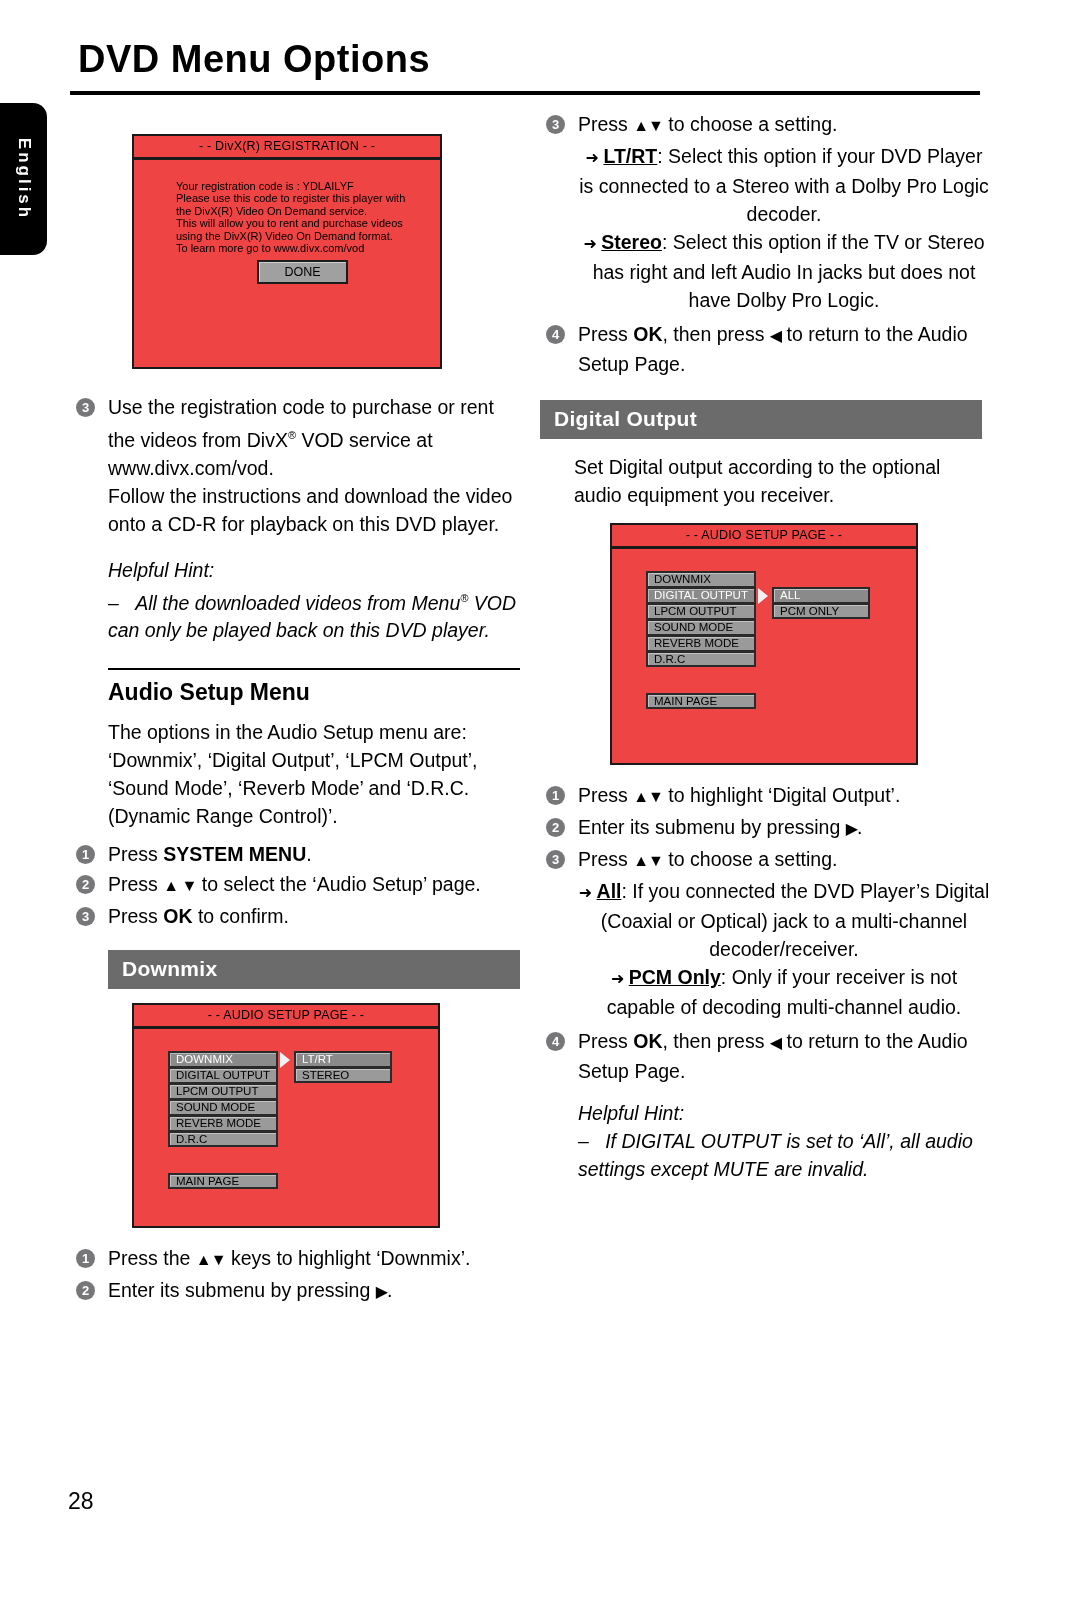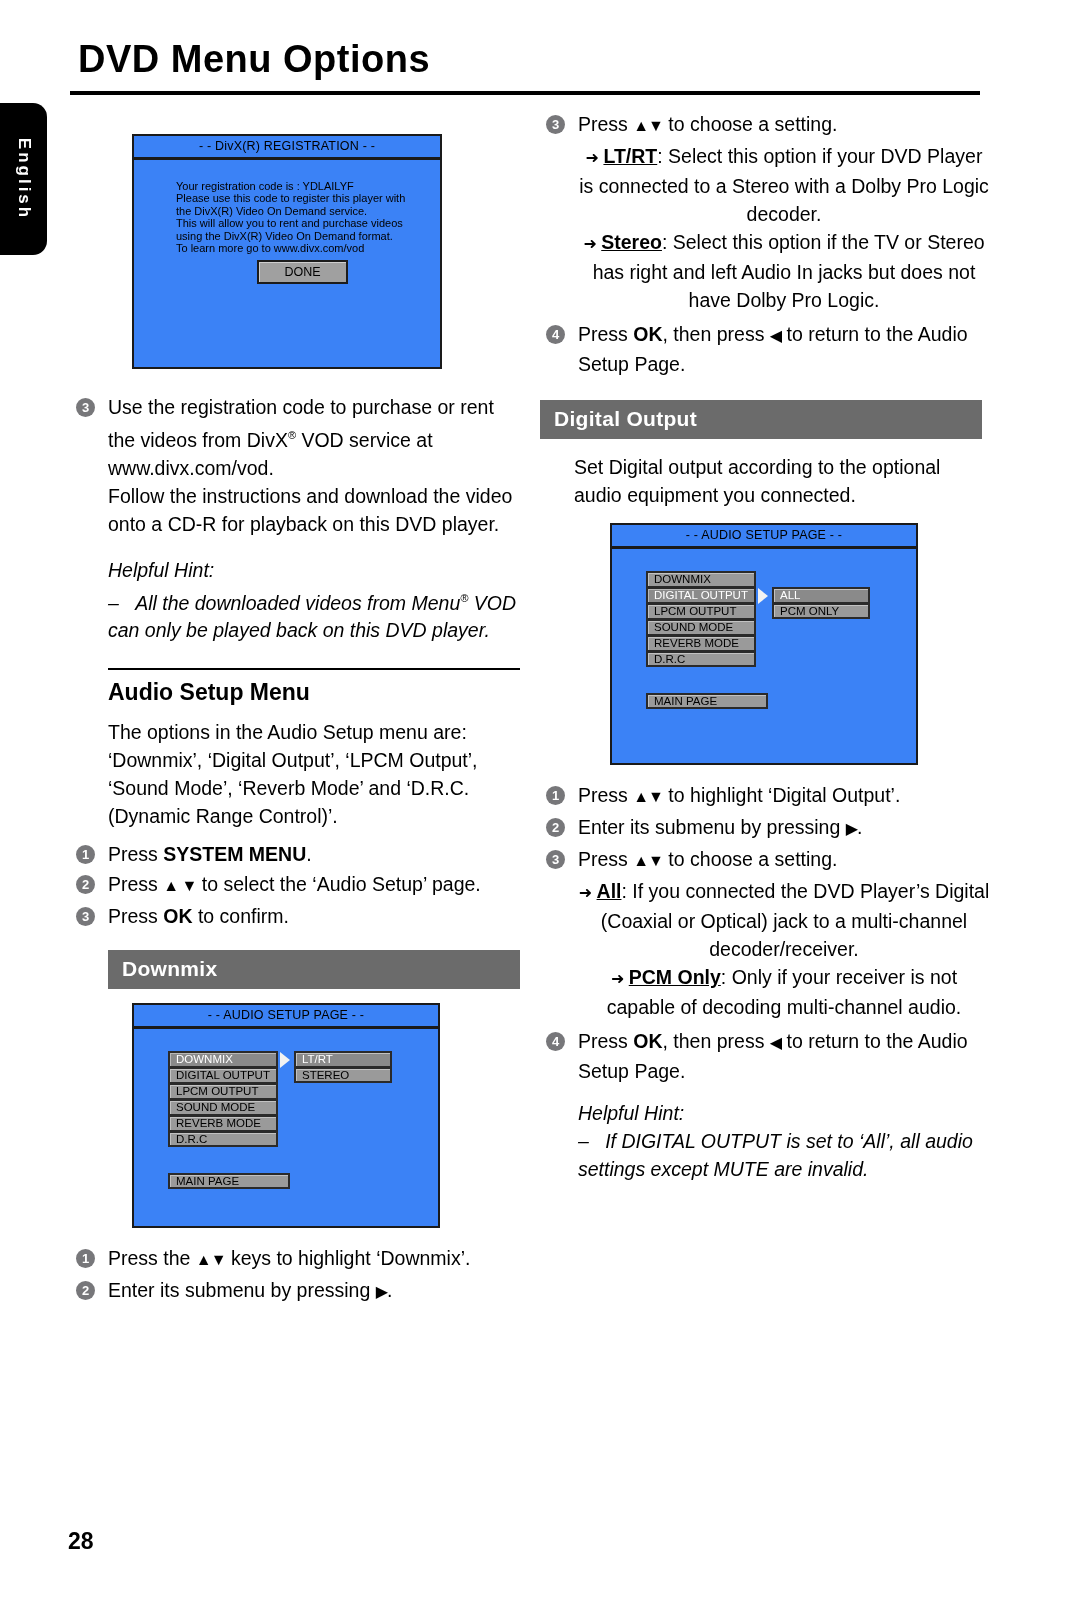--- a/index.html
+++ b/index.html
@@ -143,21 +143,21 @@
     width: 100%;
   }
   .sub-title {
     font-size: 23px;
     font-weight: bold;
     margin: 9px 0 12px 0;
   }
 
   
   .tv {
-    background: #3b82f6;
+    background: #ef4444;
     border: 2px solid #1a1a1a;
     box-sizing: border-box;
     position: relative;
   }
   .tv-title {
     text-align: center;
     font-size: 12.5px;
     padding: 3px 0 4px;
     border-bottom: 3px solid #1a1a1a;
     letter-spacing: 0.2px;
@@ -217,21 +217,21 @@
   }
   .menu-item.sel {
     background: #8a8a8a;
     color: #ffffff;
     box-shadow: inset 1px 1px 0 #b8b8b8;
   }
   .menu-item.last { border-bottom-width: 2px; }
   .menu-main {
     position: absolute;
     left: 34px;
-    width: 122px;
+    width: 110px;
     height: 16px;
     background: #9a9a9a;
     border: 2px solid #2a2a2a;
     box-sizing: border-box;
     font-size: 11.5px;
     line-height: 12px;
     padding-left: 6px;
     color: #000;
     box-shadow: inset 1px 1px 0 #c2c2c2;
   }
@@ -261,23 +261,22 @@
   .sub-item.sel { background: #8a8a8a; color: #fff; }
   .sub-item.last { border-bottom-width: 2px; }
 
   .screen-wrap-left  { margin-left: 62px; margin-top: 14px; }
   .screen-wrap-right { margin-left: 70px; margin-top: 14px; }
 
   
   .page-num {
     position: absolute;
     left: 68px;
-    top: 1528px;
+    top: 1488px;
     font-size: 23px;
-    font-weight: bold;
   }
   .glyph { font-size: 16px; letter-spacing: -1px; }
 </style>
 </head>
 <body>
 
 <div class="page">
 
   <div class="lang-tab">
     <span>English</span>
@@ -393,21 +392,21 @@
       <span class="b u">Stereo</span><span>: Select this option if the TV or Stereo has right and left Audio In jacks but does not have Dolby Pro Logic.</span>
     </div>
 
     <div class="step" style="margin-top:6px;">
       <span class="num">4</span>
       <span>Press </span><span class="b">OK</span><span>, then press </span><span class="glyph">◀</span><span> to return to the Audio Setup Page.</span>
     </div>
 
     <div class="sec-bar" style="margin-top:22px; width:442px; box-sizing:border-box;">Digital Output</div>
 
-    <div class="para" style="margin-top:14px; margin-left:34px; width:410px;">Set Digital output according to the optional audio equipment you connected.</div>
+    <div class="para" style="margin-top:14px; margin-left:34px; width:410px;">Set Digital output according to the optional audio equipment you receiver.</div>
 
     <div class="screen-wrap-right">
       <div class="tv audio-screen right">
         <div class="tv-title">- - AUDIO SETUP PAGE - -</div>
         <div class="tv-body">
           <div class="menu-col">
             <div class="menu-item">DOWNMIX</div>
             <div class="menu-item sel">DIGITAL OUTPUT</div>
             <div class="menu-item">LPCM OUTPUT</div>
             <div class="menu-item">SOUND MODE</div>

